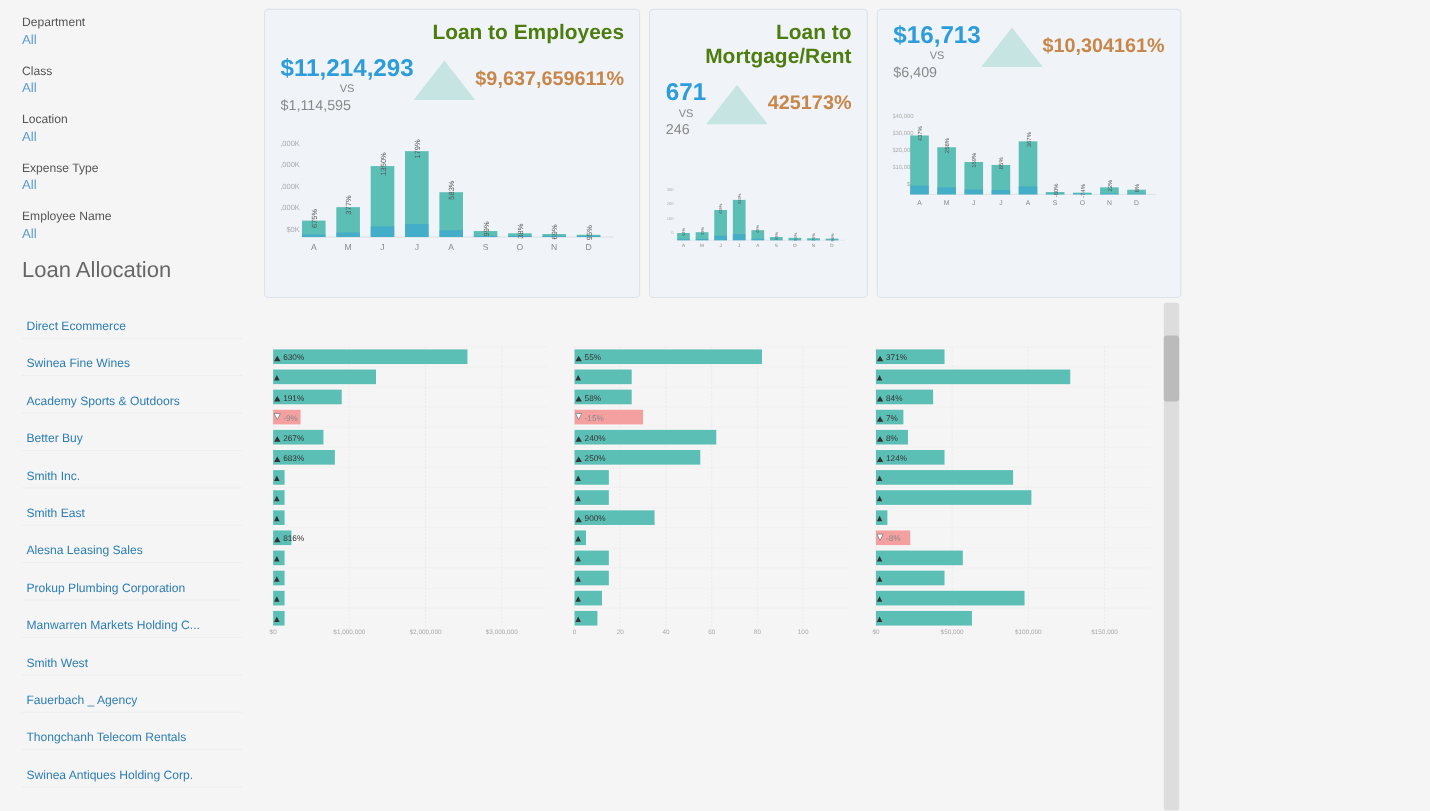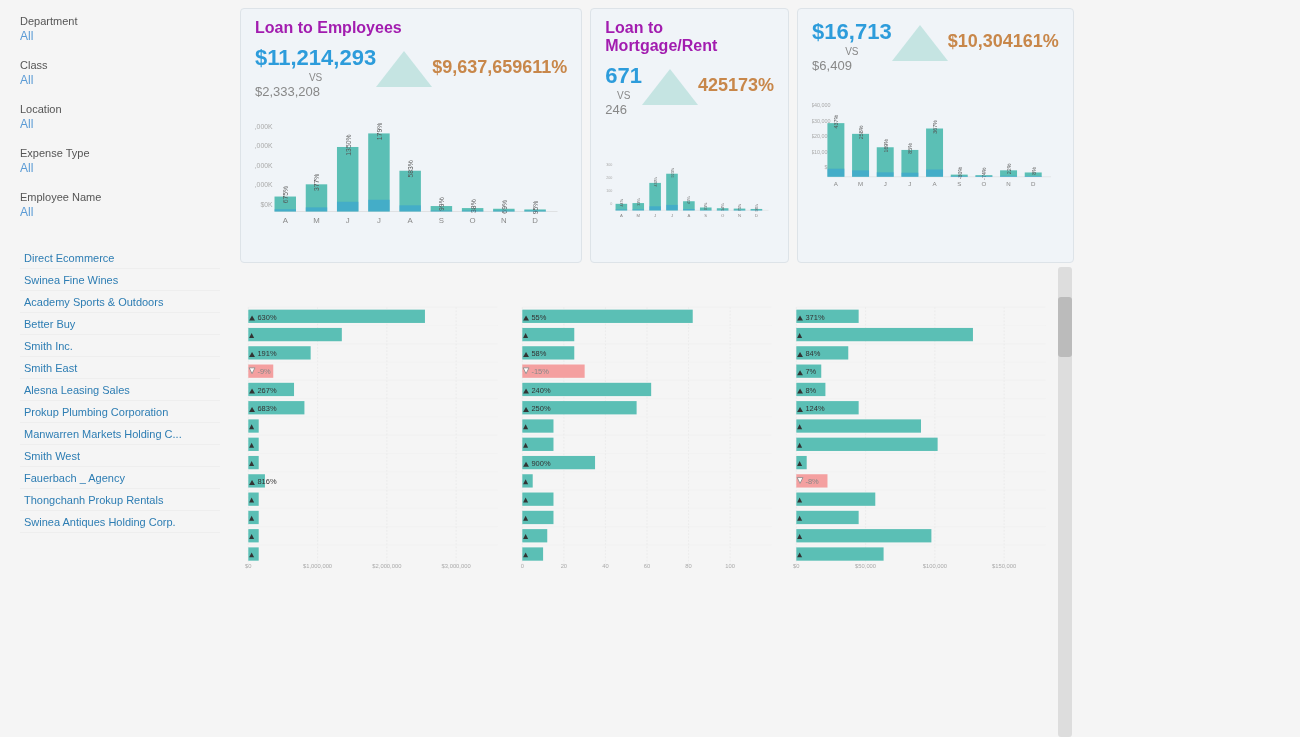--- a/index.html
+++ b/index.html
@@ -12,38 +12,38 @@
     .filter-group { margin-bottom: 16px; }
     .filter-label { font-size: 11px; color: #555; margin-bottom: 2px; }
     .filter-value { font-size: 12px; color: #5b9bd5; }
 
     
     .main { flex: 1; display: flex; flex-direction: column; overflow: hidden; }
 
     
     .kpi-row { display: flex; gap: 8px; padding: 8px 8px 4px 0; }
     .kpi-panel { flex: 1; background: #f0f4f8; border: 1px solid #dde3e8; border-radius: 4px; padding: 10px 14px 6px 14px; position: relative; min-height: 210px; }
-    .kpi-title { color: #a21caf; font-size: 16px; font-weight: bold; text-align: left; margin-bottom: 8px; }
+    .kpi-title { color: #4d7c0f; font-size: 19px; font-weight: bold; text-align: right; margin-bottom: 8px; }
     .kpi-metrics { display: flex; align-items: flex-start; justify-content: space-between; }
     .kpi-left { display: flex; flex-direction: column; }
     .kpi-main-value { color: #2d9cdb; font-size: 22px; font-weight: bold; }
     .kpi-vs { color: #888; font-size: 10px; text-align: center; margin: 1px 0; }
     .kpi-compare-value { color: #888; font-size: 13px; }
     .kpi-right { display: flex; flex-direction: row; align-items: center; position: relative; }
     .kpi-triangle { width: 0; height: 0; border-left: 28px solid transparent; border-right: 28px solid transparent; border-bottom: 36px solid #b2ddd8; opacity: 0.7; margin-bottom: 2px; margin-top: 6px; }
     .kpi-delta { color: #c8874a; font-size: 18px; font-weight: bold; }
     .kpi-pct { color: #c8874a; font-size: 18px; font-weight: bold; }
 
     
     .bar-chart { margin-top: 6px; }
     .bar-chart svg { width: 100%; height: 130px; }
 
     
     .company-list { margin-top: 28px; }
-    .company-item { height: 22px; display: flex; align-items: center; font-size: 11px; color: #2d7db3; padding: 0 4px; border-bottom: 1px solid #eee; }
+    .company-item { height: 22px; display: flex; align-items: center; font-size: 11px; color: #2d7db3; padding: 0 4px; border-bottom: 1px solid #eee; margin-top: 12px; }
 
     .alloc-chart-wrap { flex: 1; position: relative; }
 
     .alloc-section-title { font-size: 20px; color: #666; font-weight: 300; margin-bottom: 4px; }
   </style>
 </head>
 <body>
 
 <div class="dashboard">
 
@@ -62,48 +62,49 @@
     </div>
     <div class="filter-group">
       <div class="filter-label">Expense Type</div>
       <div class="filter-value">All</div>
     </div>
     <div class="filter-group">
       <div class="filter-label">Employee Name</div>
       <div class="filter-value">All</div>
     </div>
 
+    <div class="alloc-section-title" style="margin-top:10px;">Loan Allocation</div>
 
     <div class="company-list">
     <div class="company-item">Direct Ecommerce</div>
         <div class="company-item">Swinea Fine Wines</div>
         <div class="company-item">Academy Sports &amp; Outdoors</div>
         <div class="company-item">Better Buy</div>
         <div class="company-item">Smith Inc.</div>
         <div class="company-item">Smith East</div>
         <div class="company-item">Alesna Leasing Sales</div>
         <div class="company-item">Prokup Plumbing Corporation</div>
         <div class="company-item">Manwarren Markets Holding C...</div>
         <div class="company-item">Smith West</div>
         <div class="company-item">Fauerbach _ Agency</div>
-        <div class="company-item">Thongchanh Prokup Rentals</div>
+        <div class="company-item">Thongchanh Telecom Rentals</div>
         <div class="company-item">Swinea Antiques Holding Corp.</div>
       </div>
   </div>
 
   <div class="main">
 
     <div class="kpi-row" id="kpi-row">
     <div class="kpi-panel">
     <div class="kpi-title">Loan to Employees</div>
     <div class="kpi-metrics">
       <div class="kpi-left">
         <span class="kpi-main-value">$11,214,293</span>
         <span class="kpi-vs">VS</span>
-        <span class="kpi-compare-value">$2,333,208</span>
+        <span class="kpi-compare-value">$1,114,595</span>
       </div>
       <div class="kpi-right">
         <div class="kpi-triangle"></div>
         <span class="kpi-delta">$9,637,659</span>
         <span class="kpi-pct">611%</span>
       </div>
     </div>
     <div class="bar-chart">
       <svg viewBox="0 0 320 115" width="100%" height="115">
         <text x="18" y="15" font-size="7" fill="#aaa" text-anchor="end">$4,000K</text>

